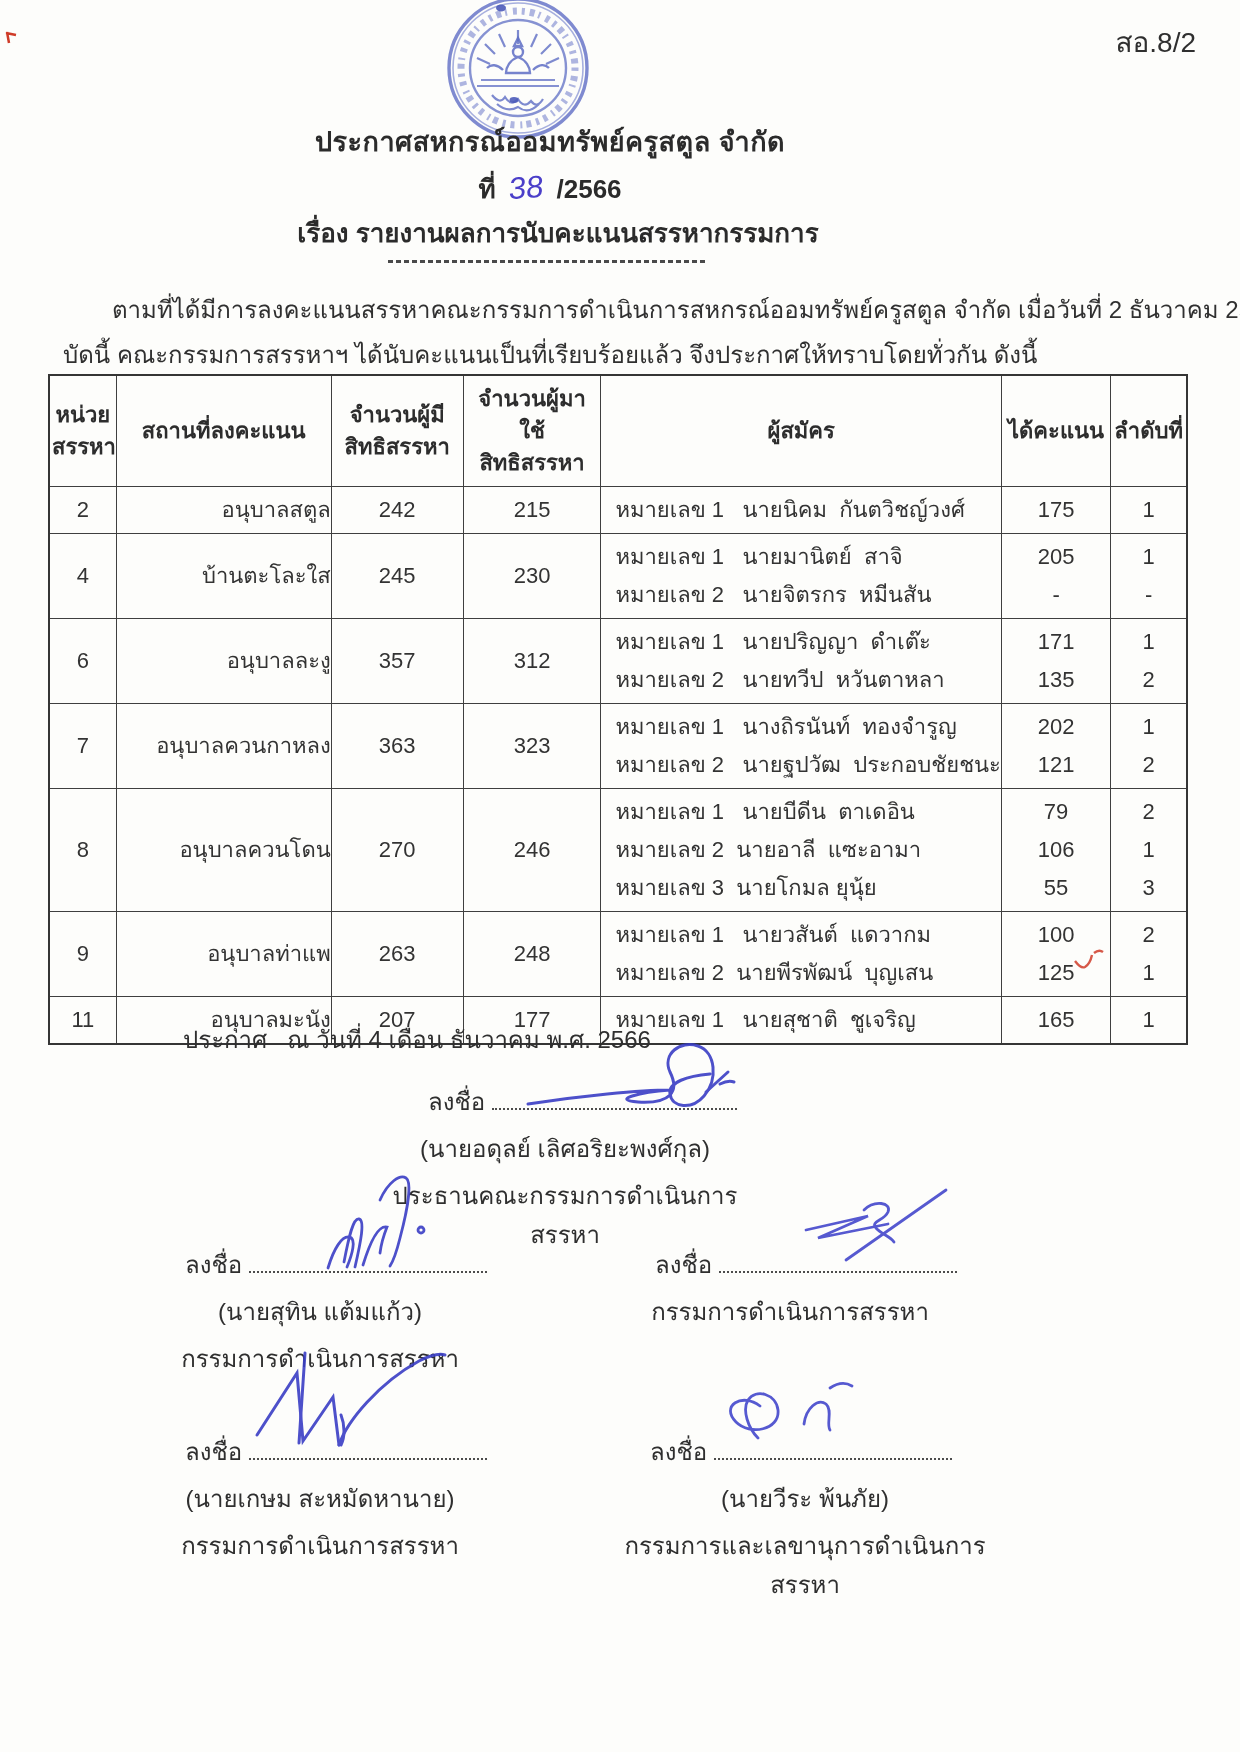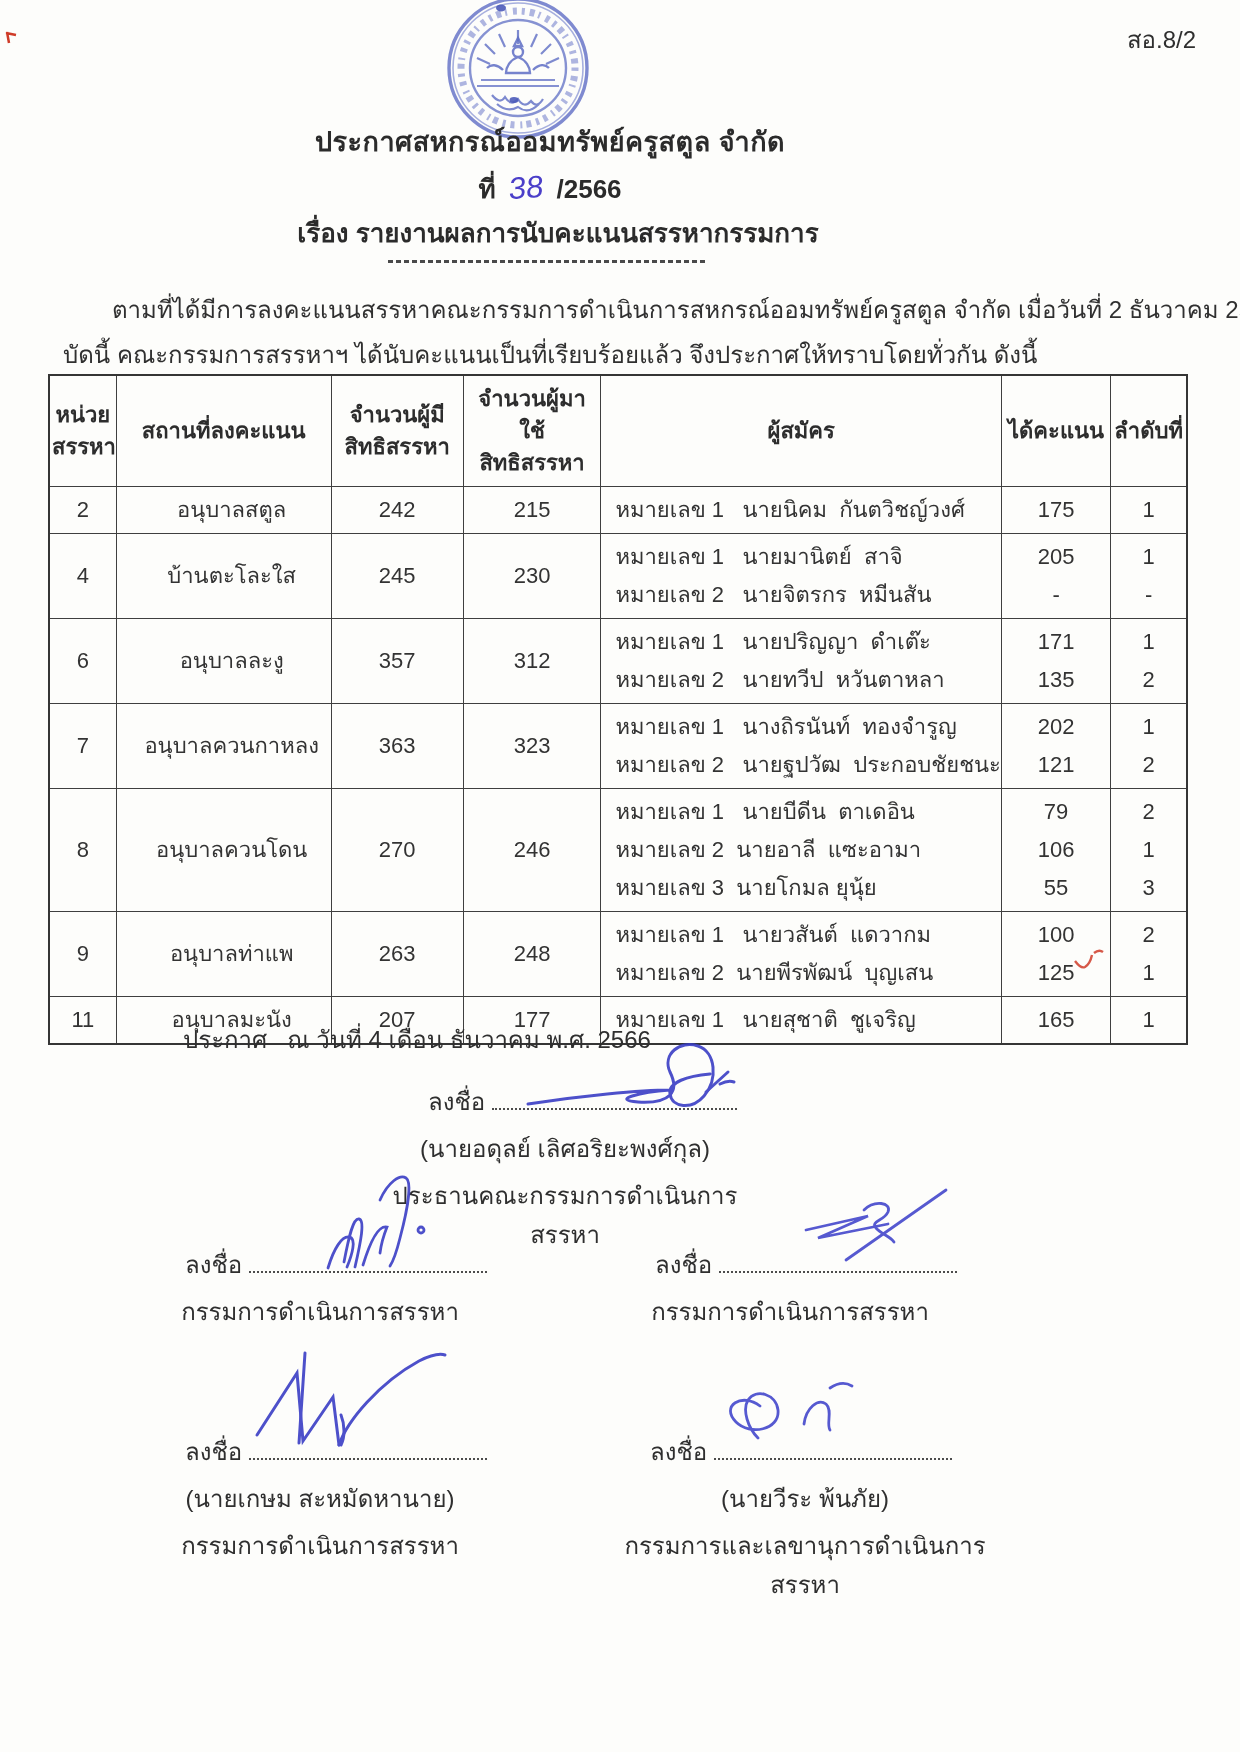--- a/index.html
+++ b/index.html
@@ -6,21 +6,21 @@
   html,body { width:1240px; height:1752px; }
   body {
     font-family: "Liberation Sans", sans-serif;
     background:#fdfdfb;
     color:#343434;
     position:relative;
     overflow:hidden;
   }
   .page { position:absolute; inset:0; }
 
-  .doc-code { position:absolute; top:20px; right:44px; font-size:24px; color:#2f2f2f; }
+  .doc-code { position:absolute; top:20px; right:44px; font-size:28px; color:#2f2f2f; }
 
   .stamp { position:absolute; left:437px; top:0px; width:162px; height:142px; opacity:.85; }
 
   .center-band { position:absolute; left:0; width:1100px; text-align:center; }
   .title-org   { top:120px; font-size:27px; font-weight:bold; color:#2b2b2b; letter-spacing:.5px; }
   .title-no    { top:168px; font-size:26px; font-weight:bold; color:#2b2b2b; }
   .hand-no     { font-size:31px; font-weight:normal; display:inline-block; transform:skewX(-8deg) rotate(-4deg); padding:0 6px; }
   .title-subj  { top:212px; font-size:26px; font-weight:bold; color:#2b2b2b;padding-left:16px; }
   .divider {
     position:absolute; top:260px; left:388px; width:318px; height:3px;
@@ -34,21 +34,21 @@
   table.results {
     position:absolute; top:374px; left:48px; width:1140px;
     border-collapse:collapse; table-layout:fixed;
     font-size:22px; color:#333;
   }
   table.results td, table.results th { border:1.6px solid #3f3f3f; }
   table.results { border:2.5px solid #353535; }
   th { font-weight:bold; color:#2d2d2d; padding:7px 2px; line-height:1.45; white-space:pre-line; vertical-align:middle; font-size:22px; }
   td { vertical-align:middle; padding:4px 0; }
   .c-unit  { text-align:center; }
-  .c-place { text-align:center; padding-left:16px; }
+  .c-place { text-align:right; padding-left:16px; }
   .c-num   { text-align:center; }
   .c-cand  { text-align:left; padding-left:14px; }
   .c-score,.c-rank { text-align:center; }
   td .line { line-height:38px; white-space:pre; }
 
   .announce { position:absolute; top:1020px; left:183px; font-size:24px; color:#2f2f2f; white-space:pre; }
 
   .sigblock { position:absolute; text-align:center; font-size:24px; color:#2f2f2f; }
   .sign-line { text-align:left; white-space:nowrap; }
   .dots { display:inline-block; border-bottom:2.4px dotted #4c4c4c; height:1.05em; vertical-align:baseline; }
@@ -295,20 +295,21 @@
     <g fill="none" stroke="#3a3ec5" stroke-width="3" stroke-linecap="round" opacity=".9">
       <path d="M8,72 C60,64 120,58 150,58 C120,60 90,68 118,70 C150,72 160,60 150,40 C142,22 160,8 178,14 C196,20 198,48 184,64 C172,78 152,76 150,62 C148,50 168,44 190,42"></path>
       <path d="M186,60 l22,-20 M200,52 q8,-4 14,-2"></path>
     </g>
   </svg>
 
   <div class="sigblock" style="left:130px;top:1245px;width:380px">
     <div class="sign-line" style="padding-left:55px">
       <span>ลงชื่อ </span><span class="dots" style="width:238px"></span>
     </div>
+    <div class="sig-name">(นายสุทิน  แต้มแก้ว)</div>
     <div class="sig-title">กรรมการดำเนินการสรรหา</div>
   </div>
   <svg class="sig-stroke" style="left:318px;top:1170px" width="130" height="105">
     <g fill="none" stroke="#3a3ec5" stroke-width="2.8" stroke-linecap="round" opacity=".9">
       <path d="M10,98 c6,-20 14,-32 21,-31 c8,1 3,18 -2,30 M26,92 c5,-26 9,-44 15,-43 c6,1 2,22 -4,48"></path>
       <path d="M45,95 c8,-26 16,-40 24,-38 c-4,10 -6,18 -7,26"></path>
       <path d="M62,30 c8,-18 20,-26 26,-22 c6,4 2,30 -6,60 c-3,12 -6,22 -10,28"></path>
       <path d="M100,60 a3,3 0 1 0 6,0 a3,3 0 1 0 -6,0"></path>
     </g>
   </svg>

